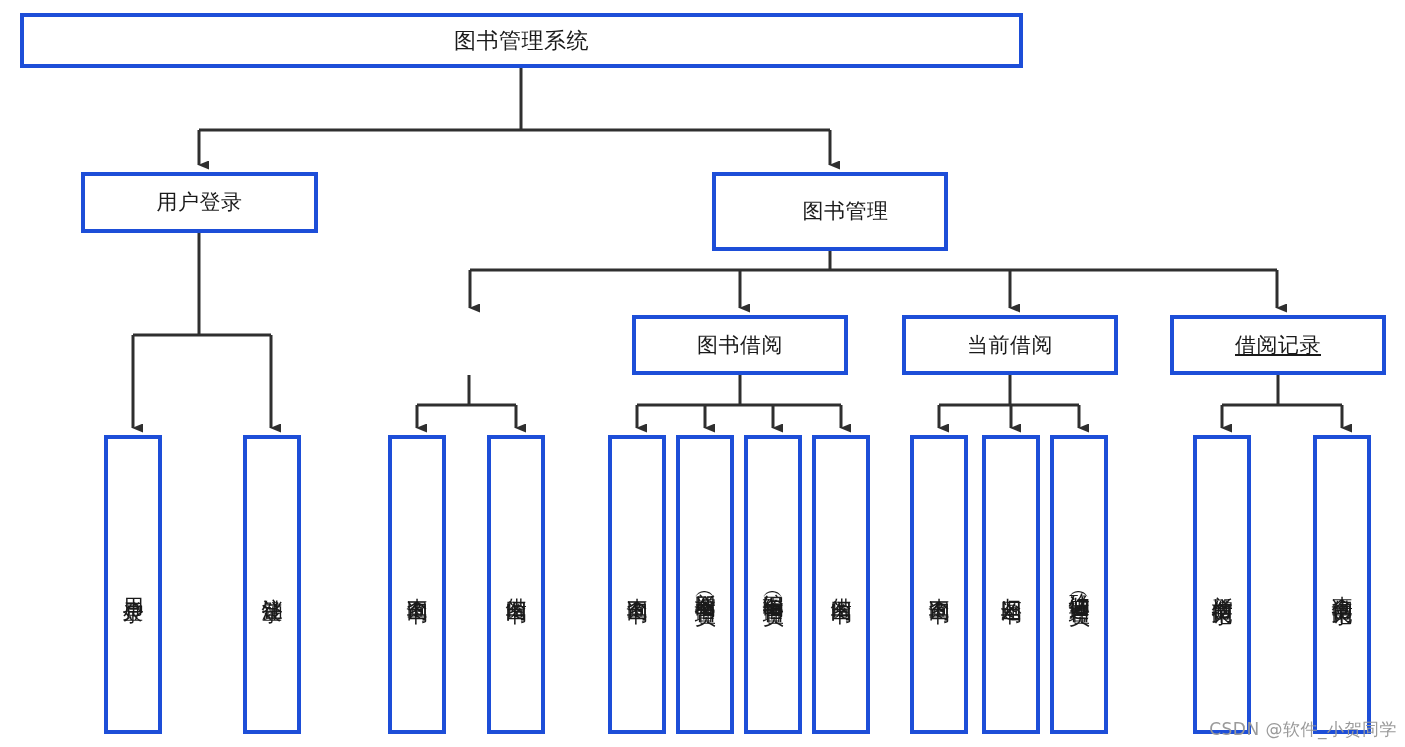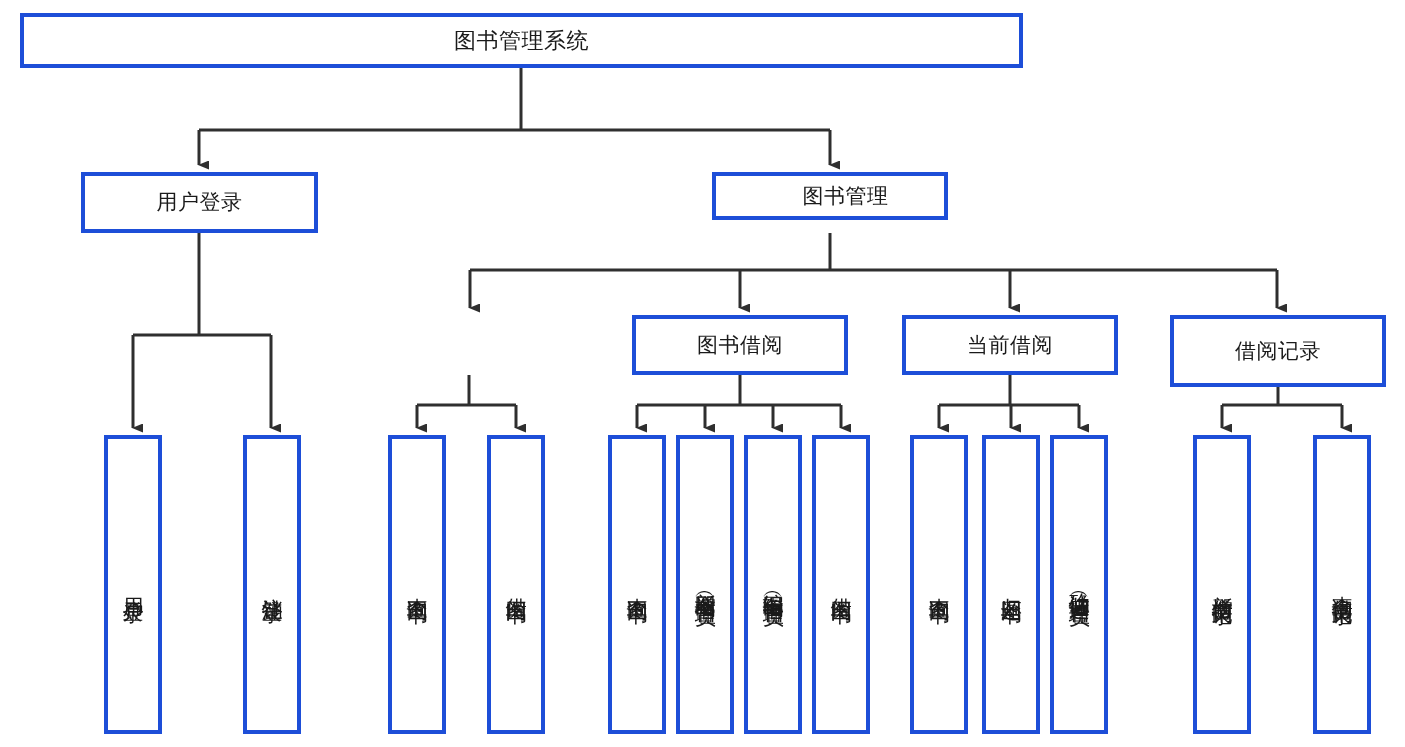--- a/index.html
+++ b/index.html
@@ -134,31 +134,31 @@
     </g>
   </svg>
 
   <div class="node horizontal root" style="left: 20px; top: 13px; width: 1003px; height: 55px;">
     <span class="node-label">图书管理系统</span>
   </div>
 
   <div class="node horizontal" style="left: 81px; top: 172px; width: 237px; height: 61px;">
     <span class="node-label">用户登录</span>
   </div>
-  <div class="node horizontal" style="left: 712px; top: 172px; width: 236px; height: 48px; padding-left: 31px;">
+  <div class="node horizontal" style="left: 712px; top: 172px; width: 236px; height: 79px; padding-left: 31px;">
     <span class="node-label">图书管理</span>
   </div>
 
   <div class="node horizontal" style="left: 902px; top: 315px; width: 216px; height: 60px;">
     <span class="node-label">当前借阅</span>
   </div>
   <div class="node horizontal" style="left: 632px; top: 315px; width: 216px; height: 60px;">
     <span class="node-label">图书借阅</span>
   </div>
-  <div class="node horizontal" style="left: 1170px; top: 315px; width: 216px; height: 72px;">
+  <div class="node horizontal" style="left: 1170px; top: 315px; width: 216px; height: 60px; text-decoration: underline;">
     <span class="node-label">借阅记录</span>
   </div>
 
   <div class="node vertical" style="left: 104px; top: 435px; width: 58px; height: 299px;">
     <div class="vcenter-wrap">
       <span class="node-label">用户登录</span>
     </div>
   </div>
   <div class="node vertical" style="left: 243px; top: 435px; width: 58px; height: 299px;">
     <div class="vcenter-wrap">
@@ -218,13 +218,14 @@
     <div class="vcenter-wrap">
       <span class="node-label">新增借阅记录</span>
     </div>
   </div>
   <div class="node vertical" style="left: 1313px; top: 435px; width: 58px; height: 299px;">
     <div class="vcenter-wrap">
       <span class="node-label">查询借阅记录</span>
     </div>
   </div>
 
+  <div id="watermark">CSDN @软件_小贺同学</div>
 </div>
 
 </body></html>

